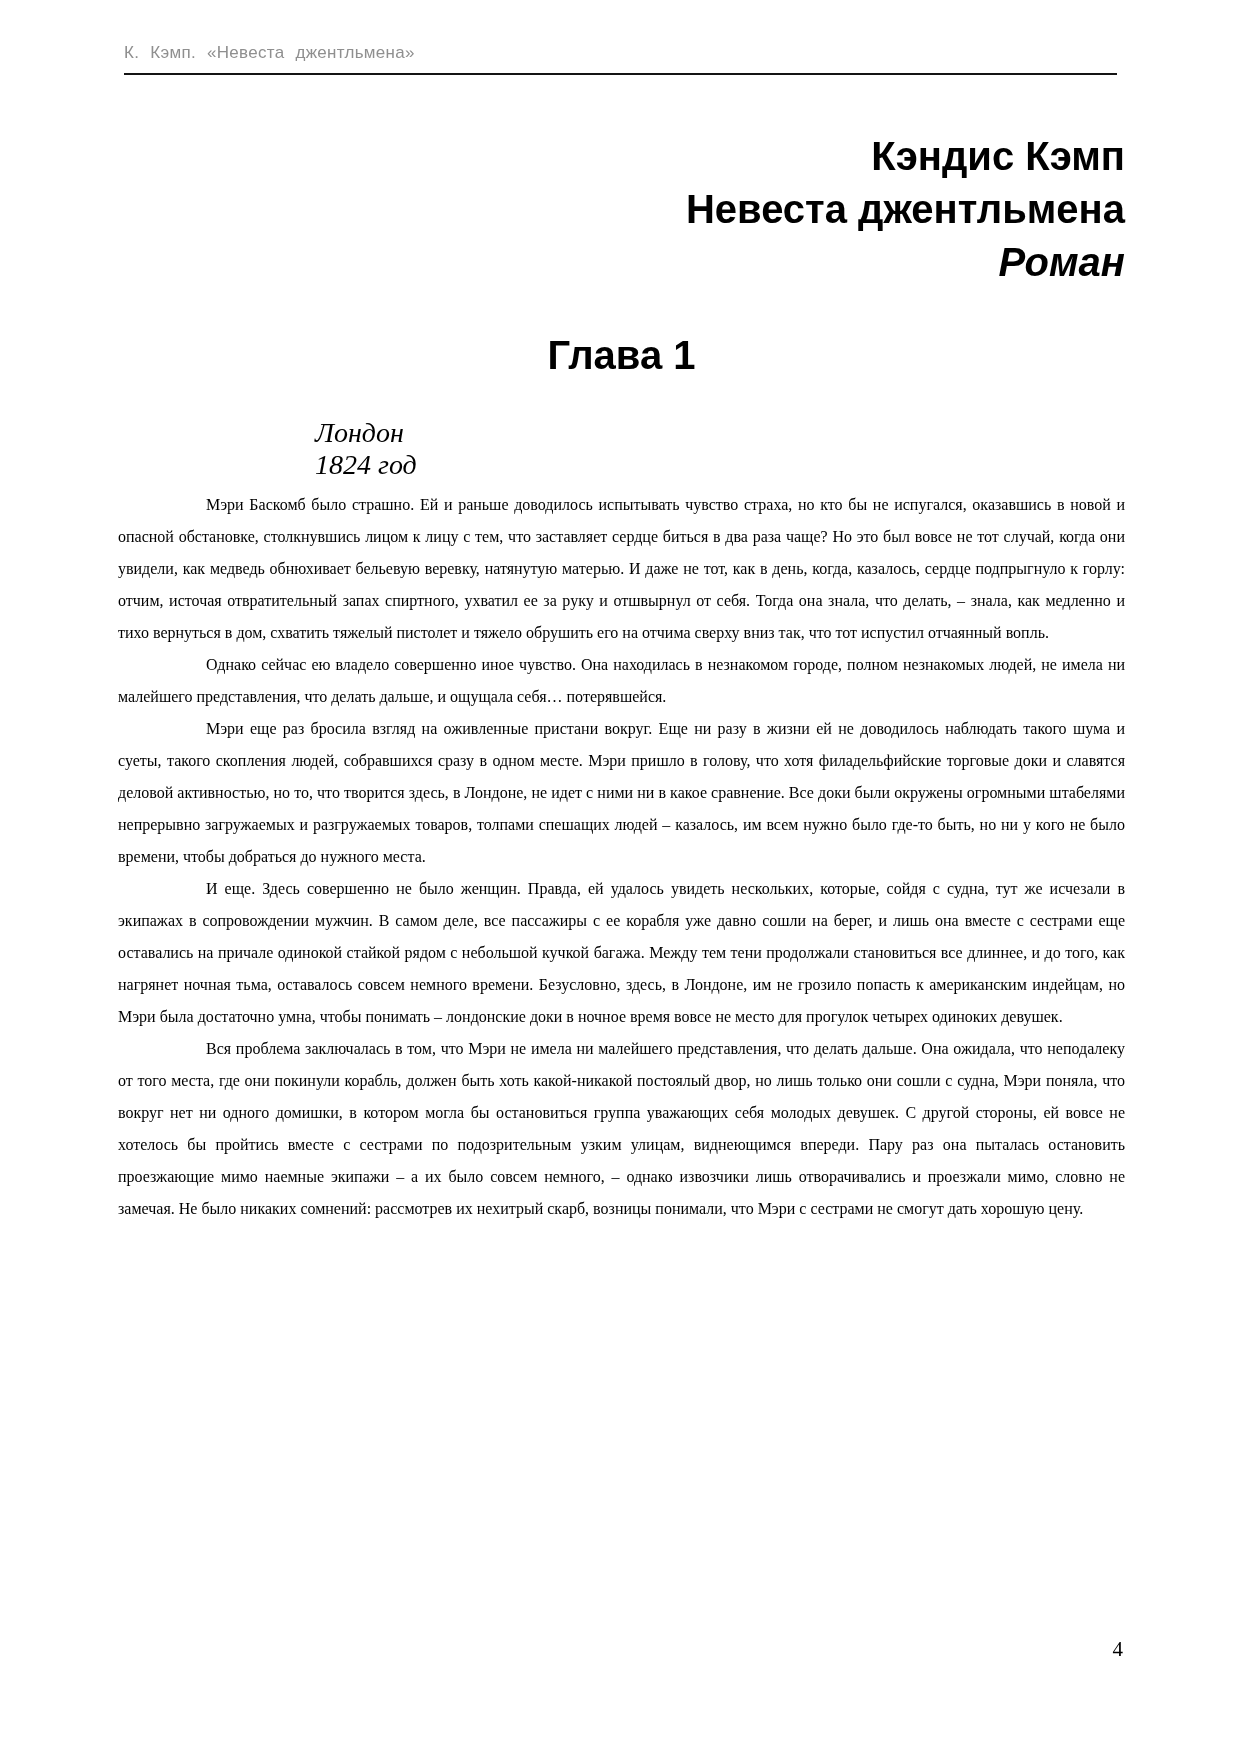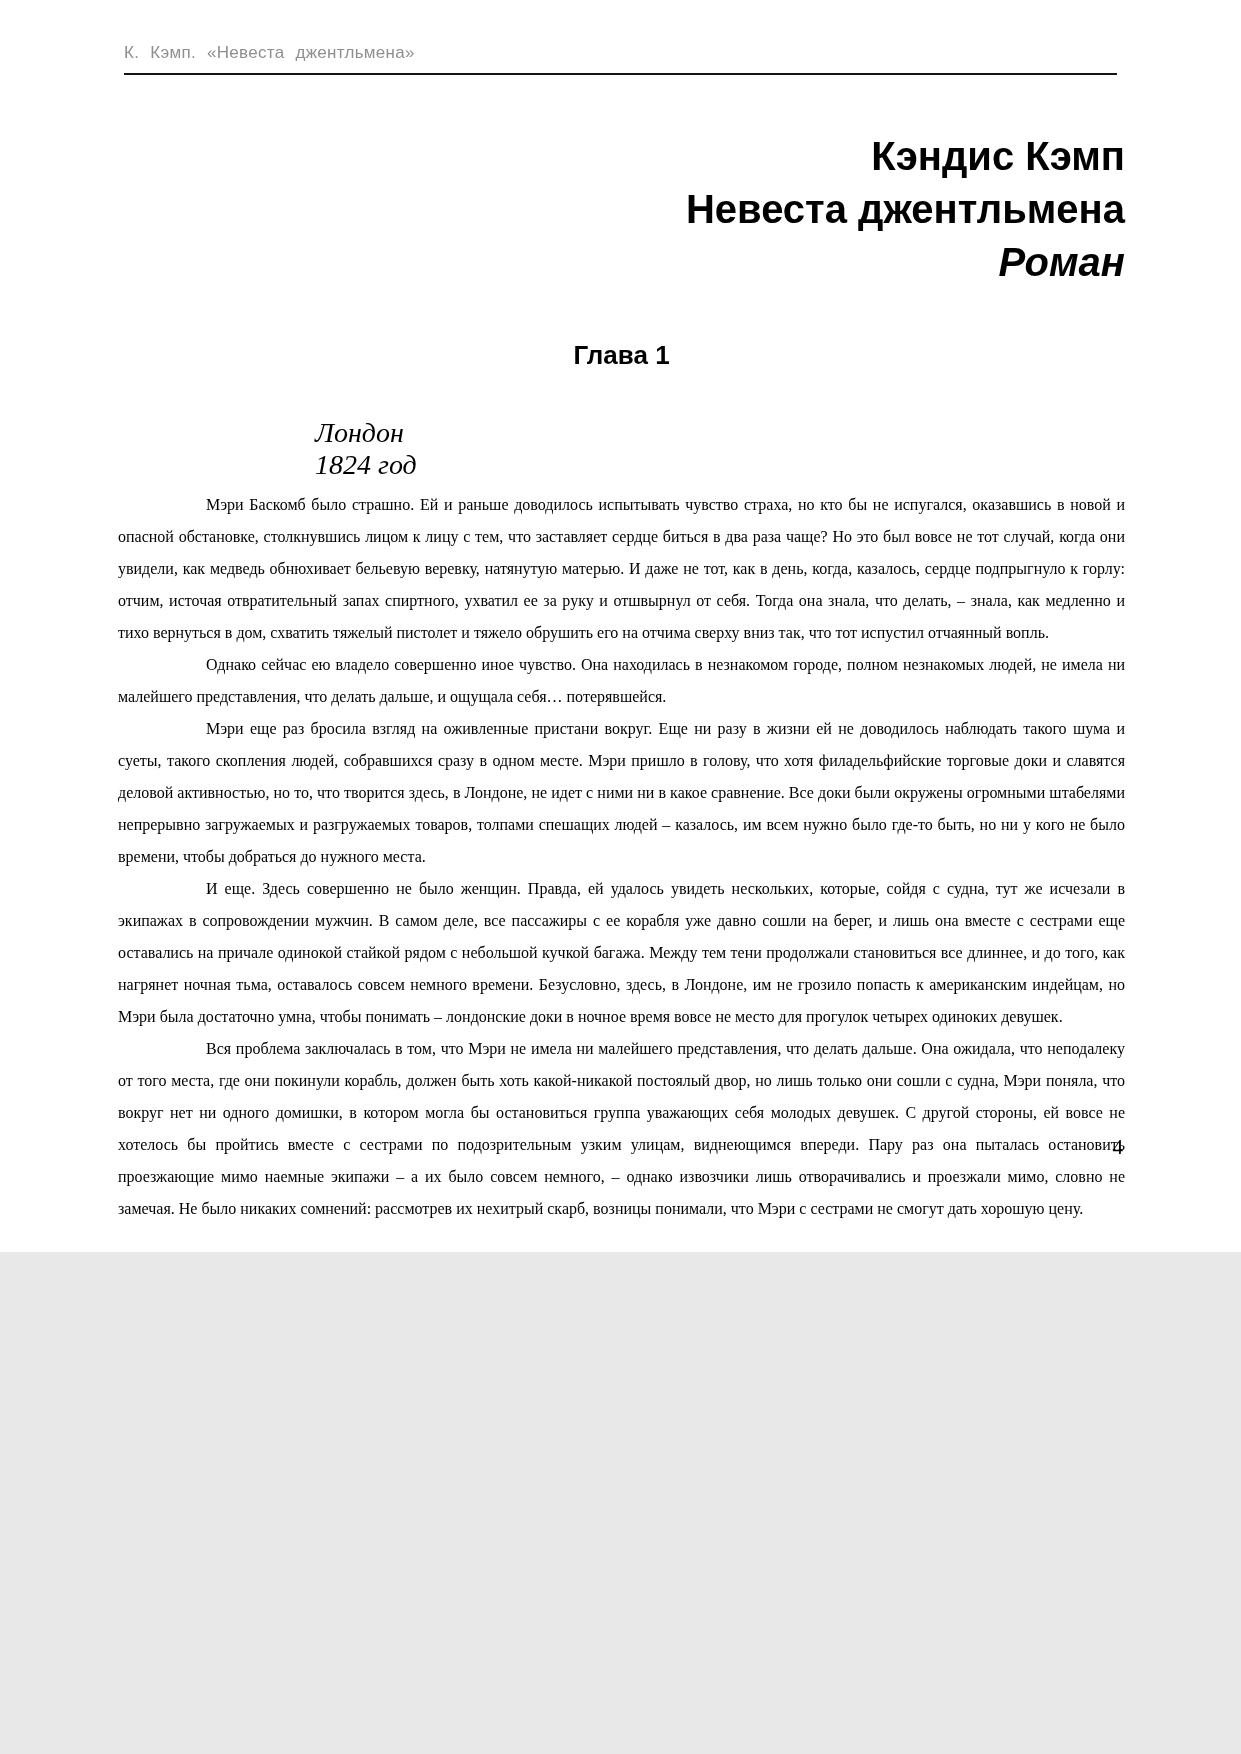--- a/index.html
+++ b/index.html
@@ -1,19 +1,19 @@
 <!DOCTYPE html>
 <html lang="ru"><head>
 <meta charset="utf-8">
 <style>
   html, body { margin: 0; padding: 0; background: #e8e8e8; }
   .page {
     position: relative;
     width: 1241px;
-    height: 1252px;
+    height: 1754px;
     margin: 0 auto;
     background: #ffffff;
     color: #000;
     font-family: "Liberation Serif", serif;
     overflow: hidden;
   }
   .running-head {
     position: absolute;
     top: 43px;
     left: 124px;
@@ -45,21 +45,21 @@
     font-size: 40px;
     line-height: 53px;
   }
   .title-block .line { margin: 0; font-size: 40px; line-height: 53px; }
   .subtitle { font-style: italic; }
   .chapter-heading {
     margin: 44px 0 0 0;
     text-align: center;
     font-family: "Liberation Sans", sans-serif;
     font-weight: bold;
-    font-size: 26px;
+    font-size: 40px;
     line-height: 44px;
   }
   .dateline {
     margin-top: 40px;
     margin-left: 197px;
     font-style: italic;
     font-size: 28px;
     line-height: 32px;
   }
   .body-text {

